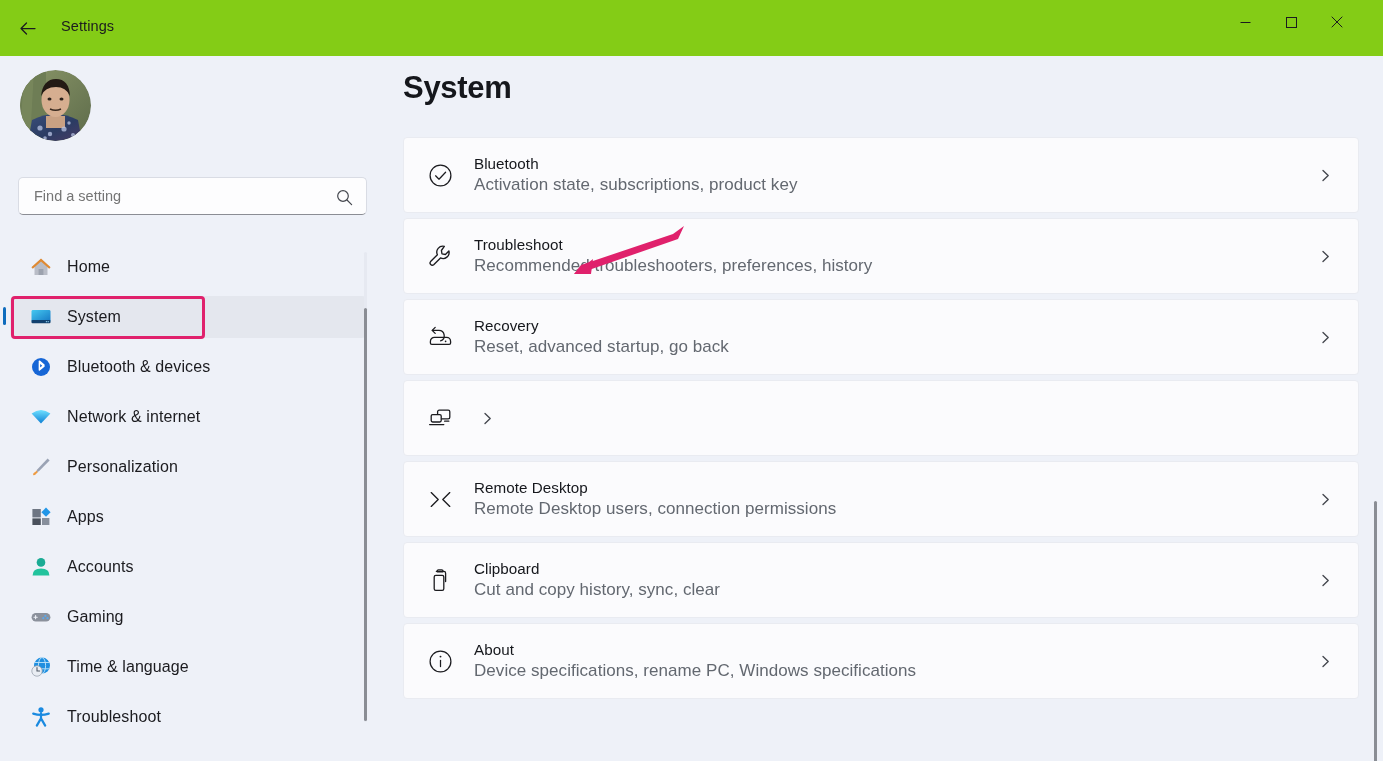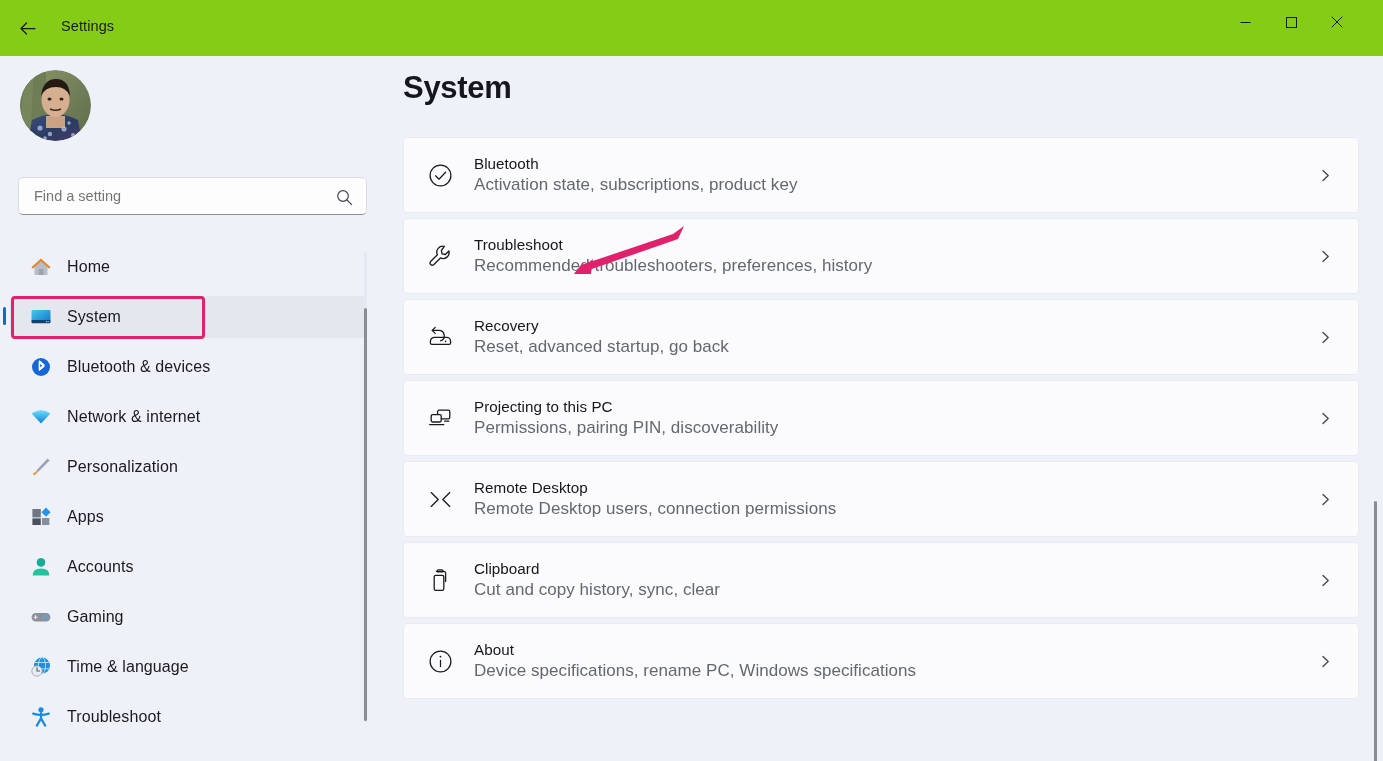--- a/index.html
+++ b/index.html
@@ -397,24 +397,20 @@
       </div>
       <div class="card">
         <span class="card-icon">
           <svg width="27" height="27" viewBox="0 0 27 27" fill="none" stroke="#1b1b1f" stroke-width="1.3" stroke-linecap="round" stroke-linejoin="round">
       <rect x="10.6" y="5.2" width="12.2" height="8.6" rx="1.6"></rect>
       <path d="M17.6 16.2 h4.2"></path>
       <rect x="4.2" y="9.6" width="10" height="7.4" rx="1.4" fill="#fbfbfd"></rect>
       <path d="M2.6 19.6 h14.2"></path>
           </svg>
         </span>
-        <span class="card-text">
-          <span class="card-title" style="display:block">Projecting to this PC</span>
-          <span class="card-sub" style="display:block">Permissions, pairing PIN, discoverability</span>
-        </span>
         <span class="card-chevron">
           <svg width="15" height="15" viewBox="0 0 15 15" fill="none" stroke="#44474e" stroke-width="1.35" stroke-linecap="round" stroke-linejoin="round">
       <path d="M5 2.4 L10.2 7.5 L5 12.6"></path>
           </svg>
         </span>
       </div>
       <div class="card">
         <span class="card-icon">
           <svg width="27" height="27" viewBox="0 0 27 27" fill="none" stroke="#1b1b1f" stroke-width="1.35" stroke-linecap="round" stroke-linejoin="round">
       <path d="M4.2 6.6 L11.2 13.5 L4.2 20.4"></path>

